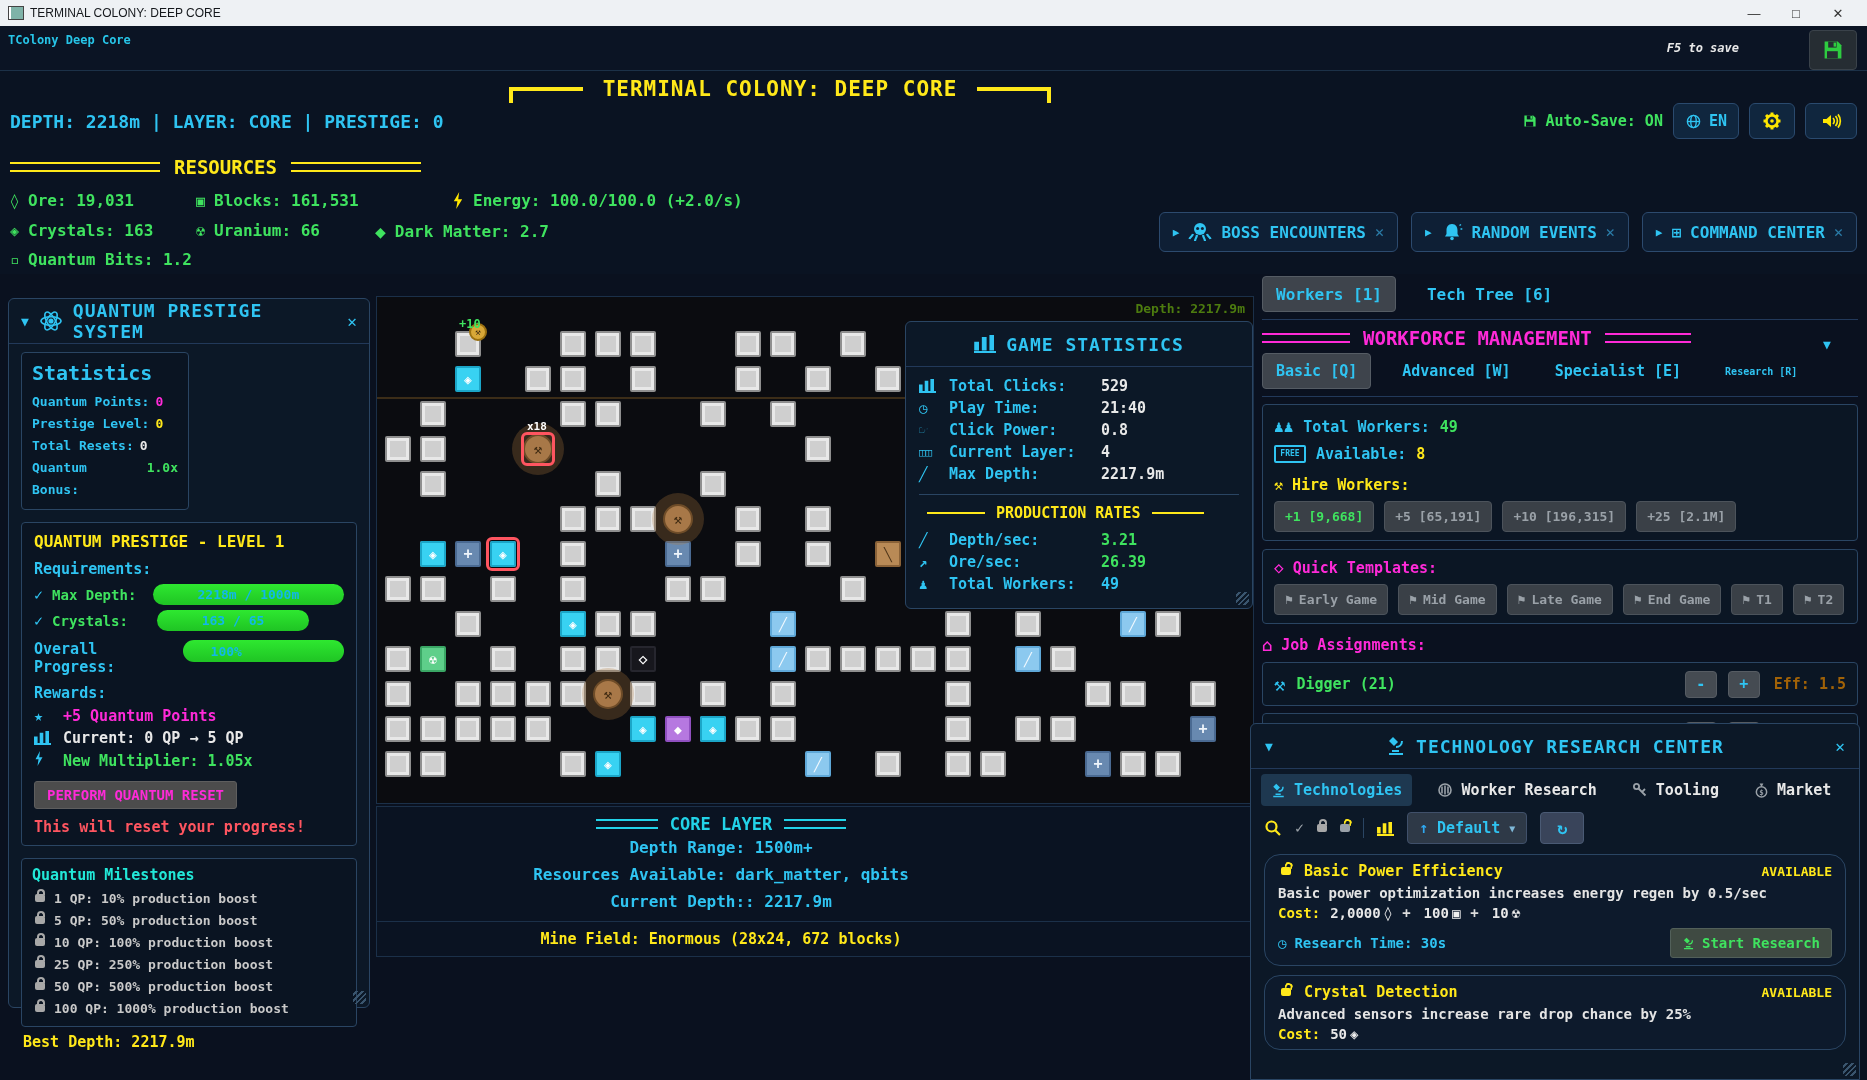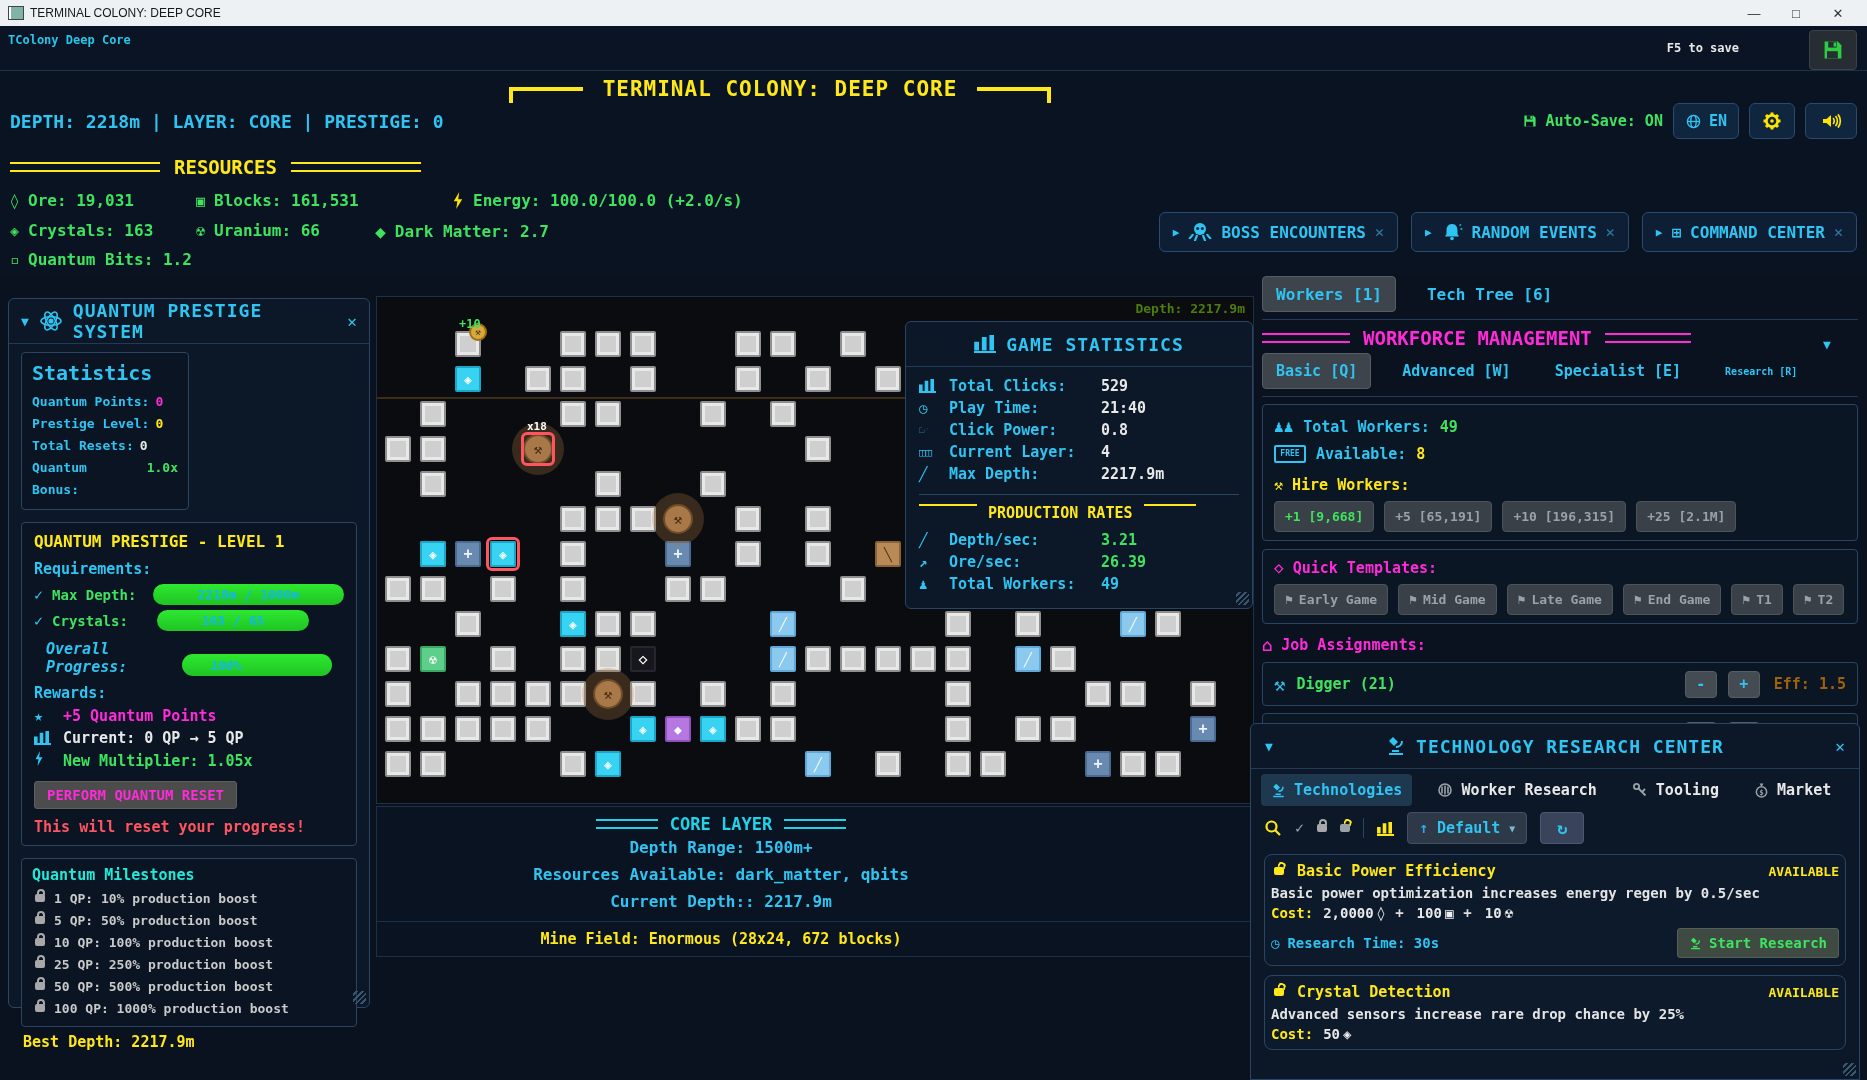--- a/index.html
+++ b/index.html
@@ -8,21 +8,21 @@
   
   .titlebar{height:26px;background:#eef1f4;color:#15181c;display:flex;align-items:center;
     padding:0 8px;font:12px "Liberation Sans",sans-serif;font-weight:normal;}
   .appico{width:14px;height:12px;background:#7fb3a8;border:1px solid #444;margin-right:6px;
     box-shadow:inset 2px 0 0 #fff;}
   .wtitle{flex:1;}
   .wctl{width:42px;text-align:center;color:#333;font-size:13px;cursor:default;}
   
   .menubar{height:44px;background:#0b1424;border-bottom:1px solid #1c3148;position:relative;}
   .app-label{position:absolute;left:8px;top:7px;color:#27c5e8;font-size:12px;}
-  .save-hint{position:absolute;right:128px;top:15px;color:#e8e8e8;font-size:12px;}
+  .save-hint{position:absolute;right:128px;top:15px;color:#e8e8e8;font-size:12px;font-style:italic;}
   .save-btn{position:absolute;right:10px;top:4px;width:46px;height:38px;background:#262d33;
     border:1px solid #3a424a;border-radius:4px;display:flex;align-items:center;justify-content:center;}
   
   .gamehead{position:relative;height:85px;background:#0a1322;}
   .gtitle-row{position:absolute;left:0;top:4px;width:1560px;display:flex;justify-content:center;
     gap:20px;align-items:center;}
   .deco-l{width:70px;height:12px;border-left:4px solid #ffe81a;border-top:4px solid #ffe81a;margin-top:12px;}
   .deco-r{width:70px;height:12px;border-right:4px solid #ffe81a;border-top:4px solid #ffe81a;margin-top:12px;}
   .gtitle{color:#ffe81a;font-size:21px;letter-spacing:1px;}
   .status-line{position:absolute;left:10px;top:40px;color:#2fc4f2;font-size:18px;}
@@ -60,21 +60,21 @@
   .ps-row .l{color:#2fc4f2;}
   .v-mag{color:#ff2ad8;} .v-yel{color:#ffe81a;} .v-wht{color:#e8e8e8;} .v-grn{color:#3fe35f;}
   .lvl-box{margin:12px 12px 0;padding:9px 12px;}
   .lv-title{color:#ffe81a;font-size:16px;margin-bottom:9px;}
   .req-label{color:#2fc4f2;font-size:15px;margin-bottom:6px;}
   .req-row{display:flex;align-items:center;gap:9px;margin:5px 0;}
   .check{color:#2fc4f2;font-size:15px;}
   .req-name{color:#3fe35f;font-size:14px;width:96px;}
   .pbar{height:21px;background:linear-gradient(#2ee830,#1fc424);border-radius:11px;display:flex;
     align-items:center;justify-content:center;color:#12b8e8;font-size:13px;}
-  .overall-row{display:flex;gap:12px;align-items:flex-end;margin:9px 12px 8px;font-style:italic;}
+  .overall-row{display:flex;gap:12px;align-items:flex-start;margin:9px 0 8px;}
   .overall-row .l{color:#2fc4f2;font-size:15px;}
   .rw-label{color:#2fc4f2;font-size:15px;margin:4px 0 5px;}
   .rw-row{display:flex;gap:11px;align-items:center;margin:4px 0;font-size:15px;}
   .rw-ic{color:#2fc4f2;width:18px;}
   .reset-btn{margin-top:7px;background:#4c4c4c;border:1px solid #5e5e5e;border-radius:3px;
     color:#ff2ad8;font-size:14px;padding:5px 12px;display:inline-block;}
   .warning{color:#ff5560;font-size:15px;margin-top:9px;}
   .ms-box{margin:12px 12px 0;padding:7px 10px;}
   .ms-title{color:#22e8d8;font-size:15px;margin-bottom:3px;}
   .ms-row{display:flex;align-items:center;font-size:13px;color:#c9c9c9;height:22px;}
@@ -88,21 +88,21 @@
   .ibar-w{display:inline-block;width:17px;border-bottom:2px solid currentColor;line-height:0;}
   .ibar{display:inline-block;width:15px;height:12px;background:currentColor;
     clip-path:polygon(0 100%,0 45%,24% 45%,24% 100%,38% 100%,38% 15%,62% 15%,62% 100%,76% 100%,76% 0,100% 0,100% 100%);}
   
   .st-rows{margin-top:8px;}
   .st-row{display:flex;align-items:center;padding:0 13px;height:22px;font-size:15px;}
   .st-ic{width:30px;color:#2fc4f2;font-size:14px;}
   .st-label{color:#2fc4f2;width:152px;}
   .st-val{color:#e8e8e8;}
   .divider{border-top:1px solid #2a4563;margin:9px 13px;}
-  .sub-head{display:flex;gap:11px;font-size:15px;padding:0 13px;margin:4px 0 7px;}
+  .sub-head{display:flex;align-items:center;gap:11px;font-size:15px;padding:0 13px;margin:4px 8px 7px;}
   .sline{height:2px;background:currentColor;}
   .val-grn{color:#3fe35f;} .val-cy{color:#2fc4f2;}
   
   .mine{position:absolute;left:376px;top:296px;width:876px;height:506px;background:#0b0c10;
     border:1px solid #1b3049;overflow:hidden;z-index:1;}
   .depth-label{position:absolute;right:8px;top:4px;color:#4d7c0f;font-size:13px;z-index:3;}
   .depth-line{position:absolute;left:0;top:100px;width:100%;height:2px;background:#3c2d18;}
   .cell{position:absolute;width:26px;height:26px;box-sizing:border-box;border-radius:2px;
     display:flex;align-items:center;justify-content:center;font-size:13px;line-height:1;}
   .c-stone{background:#cfcfcf;border:2px solid #8f8f8f;box-shadow:inset 0 0 0 3px #e8e8e8;}
@@ -163,21 +163,21 @@
   .filterrow{display:flex;align-items:center;gap:13px;padding:3px 13px 5px;}
   .fic{color:#9aa1a8;font-size:15px;display:flex;}
   .vsep{width:1px;height:20px;background:#2a4563;}
   .ddbtn{background:#2e3947;border:1px solid #40506a;border-radius:4px;height:30px;display:flex;
     align-items:center;gap:9px;padding:0 11px;color:#2fc4f2;font-size:15px;}
   .ddbtn .up{color:#2fa8f0;}
   .ddbtn .car{font-size:10px;color:#7fb8d8;}
   .refbtn{background:#39445a;border:1px solid #4a5a74;border-radius:4px;width:42px;height:30px;
     color:#2fc4f2;font-size:17px;display:flex;align-items:center;justify-content:center;}
   .tier-head{display:flex;align-items:center;gap:12px;color:#ffe81a;font-size:15px;padding:4px 15px 2px;}
-  .tcard{border:1px solid #2a4563;background:#0d1a2c;border-radius:8px;margin:5px 13px 9px;padding:7px 6px;}
+  .tcard{border:1px solid #2a4563;background:#0d1a2c;border-radius:16px;margin:5px 13px 9px;padding:7px 13px;}
   .tc-top{display:flex;align-items:center;gap:4px;}
   .tc-name{color:#ffe81a;font-size:15px;}
   .tc-status{margin-left:auto;color:#ffe81a;font-size:13px;}
   .tc-desc{color:#e4e4e4;font-size:14px;margin:5px 0 4px;}
   .tc-cost{display:flex;align-items:center;font-size:14px;color:#e8e8e8;}
   .tc-cost .cl{color:#ffe81a;margin-right:10px;}
   .seg{display:flex;align-items:center;gap:3px;}
   .seg+.seg:before{content:"+";margin:0 10px;color:#dcdcdc;}
   .seg .si{color:#f0f0f0;}
   .tc-foot{display:flex;align-items:center;margin-top:7px;}

